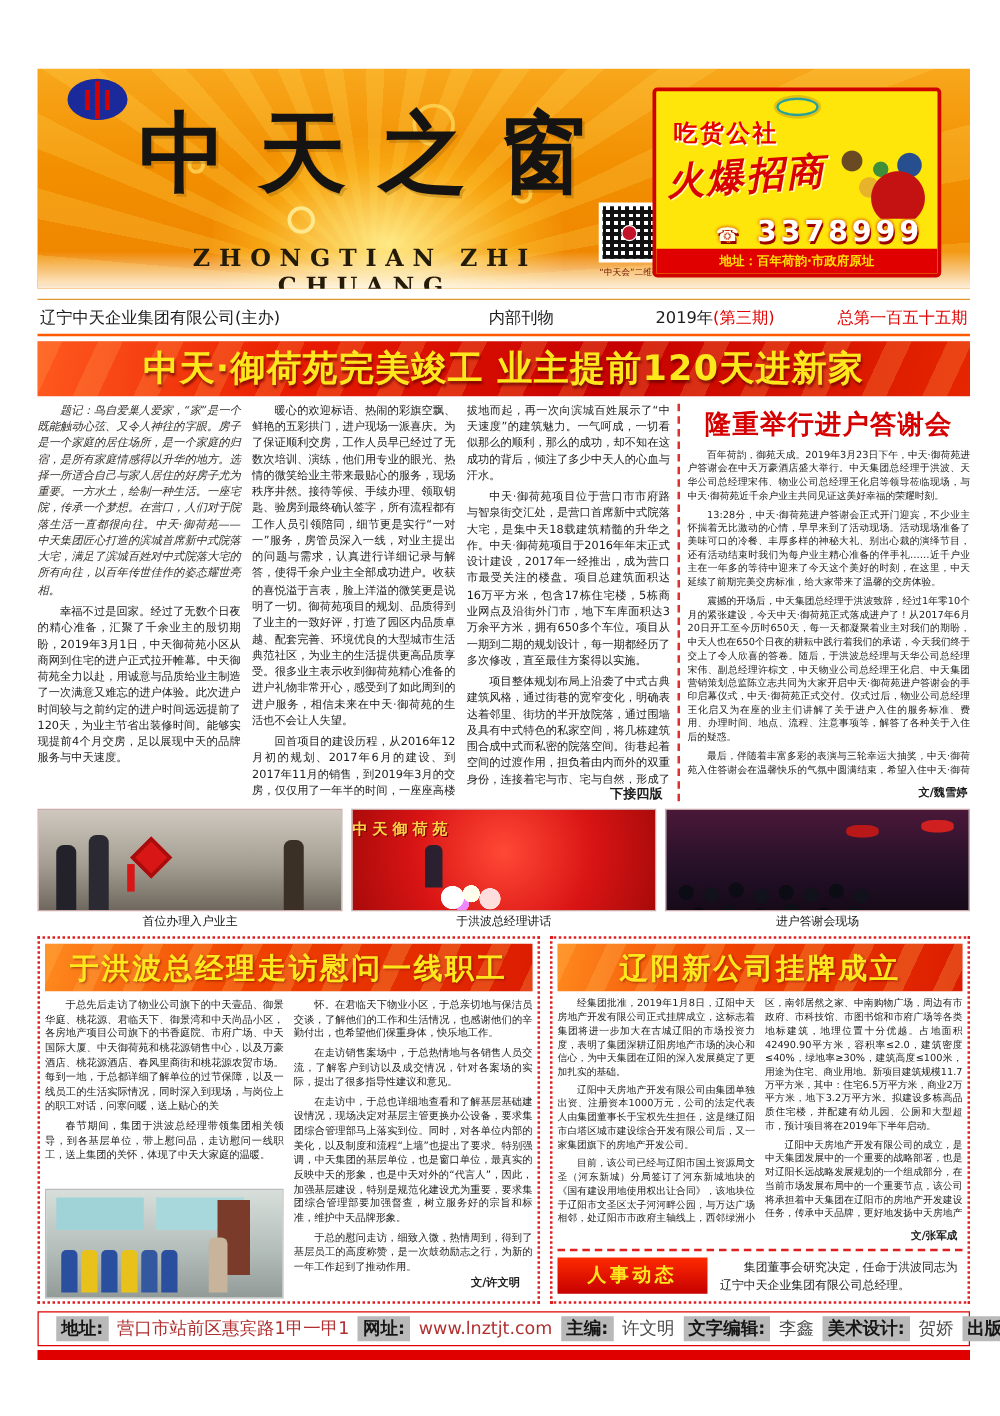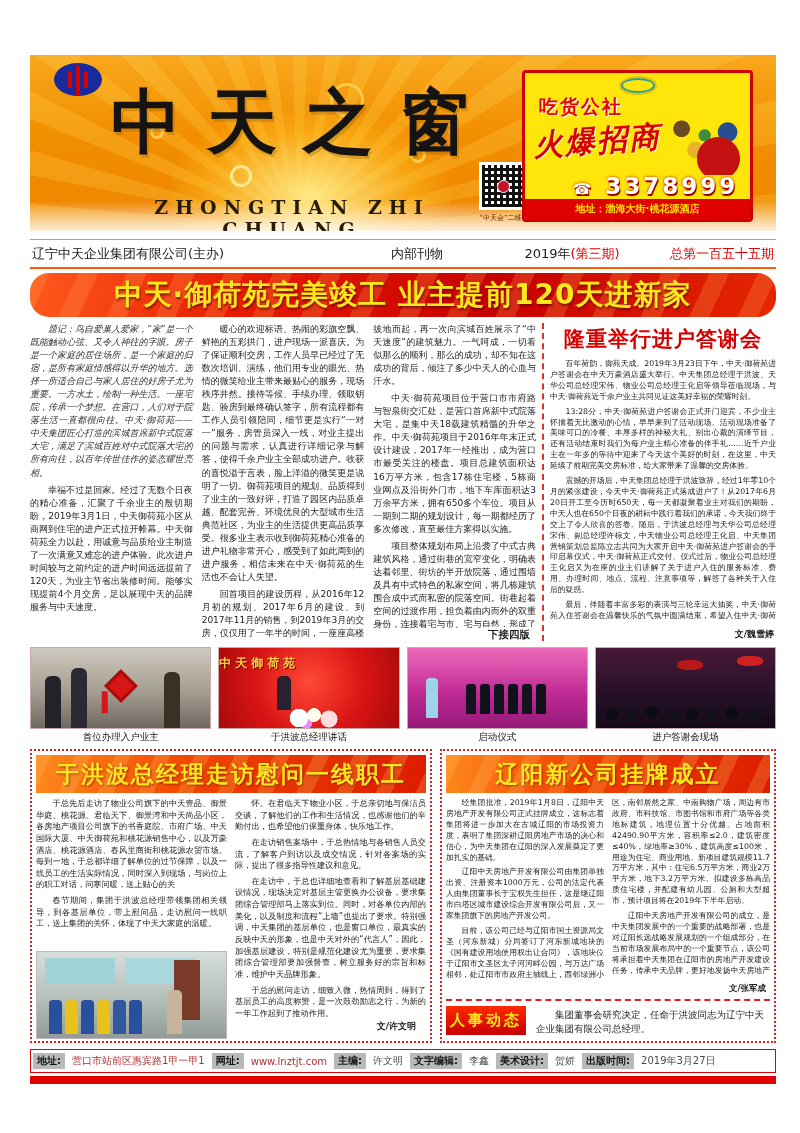--- a/index.html
+++ b/index.html
@@ -66,21 +66,21 @@
     border-top:1px solid #e09a30; border-bottom:2px solid #ff5a00; font-size:13px; }
   .infobar .pub { width:300px; }
   .infobar .cat { width:170px; text-align:center; }
   .infobar .iss { width:140px; text-align:center; }
   .infobar .iss .red { color:#e00000; }
   .infobar .tot { flex:1; text-align:right; color:#e00000; }
 
   
   .banner-lead { margin-top:4px; height:44px; position:relative; overflow:hidden;
     background:linear-gradient(100deg,#ff5a1e 0%,#e81c00 28%,#c60000 62%,#e62600 100%);
-    display:flex; align-items:center; justify-content:center;border-radius:19px; }
+    display:flex; align-items:center; justify-content:center; }
   .banner-lead::before { content:""; position:absolute; inset:0;
     background:repeating-linear-gradient(115deg, rgba(255,160,80,.25) 0 18px, transparent 18px 44px); }
   .banner-lead span { position:relative; font-size:28px; font-weight:bold; color:#ffe71e;
     letter-spacing:1px; text-shadow:1px 2px 2px rgba(90,0,0,.65); }
 
   
   .main { display:flex; margin-top:6px; height:318px; }
   .lead-text { width:506px; position:relative; }
   .lead-cols { column-count:3; column-gap:9px; height:318px; overflow:hidden;
     font-size:9px; line-height:1.45; text-align:justify; }
@@ -163,26 +163,26 @@
   .photo5 .leader { position:absolute; right:44px; bottom:4px; width:15px; height:44px;
     background:#c8b49a; border-radius:5px 5px 0 0; }
   .visit-byline { position:absolute; right:12px; bottom:8px; font-size:9px; font-weight:bold;
     background:#fff; padding:0 2px 0 6px; }
   .ly-cols { column-count:2; column-gap:8px; font-size:7.8px; line-height:1.4; text-align:justify;
     height:186px; overflow:hidden; margin-top:5px; }
   .ly-byline { text-align:right; font-weight:bold; font-size:8.5px; padding:1px 4px 2px 0; }
   .hr-row { border-top:2px dashed #e02020; margin-top:2px; padding-top:5px;
     display:flex; gap:10px; align-items:flex-start; }
   .hr-label { background:linear-gradient(180deg,#ff2a00,#c60000); color:#ffe71e; font-weight:bold;
-    font-size:15px; padding:5px 4px; letter-spacing:3px; flex-shrink:0; }
+    font-size:15px; padding:5px 24px; letter-spacing:3px; flex-shrink:0; }
   .hr-text { font-size:9.5px; line-height:1.55; text-indent:2em; flex:1; padding-top:2px; }
 
   
   .footer { margin-top:6px; border:1px solid #e00000; display:flex; align-items:center; gap:7px;
-    padding:3px 2px; font-size:10px; white-space:nowrap; }
+    padding:3px 14px; font-size:14px; white-space:nowrap; }
   .chip { background:#b9b9b9; color:#161616; font-weight:bold; padding:1px 4px; flex-shrink:0; }
   .fv-red { color:#b03030; }
   .fv-gray { color:#4a4a4a; }
   .redbar { height:8px; background:#e00000; margin-top:3px; }
 </style>
 </head>
 <body>
 
 <div class="page">
   <div class="inner">
@@ -205,21 +205,21 @@
       <div class="qr">
           <div class="px"></div>
         </div>
       <div class="qr-cap">“中天会”二维码</div>
       <div class="ad">
         <div class="ad-logo"></div>
         <div class="ad-brand">吃货公社</div>
         <div class="ad-slogan">火爆招商</div>
         <div class="ad-food"></div>
         <div class="ad-phone"><span class="ph-ic">☎</span> <span>3378999</span></div>
-        <div class="ad-addr">地址：渤海大街·桃花源酒店</div>
+        <div class="ad-addr">地址：百年荷韵·市政府原址</div>
       </div>
     </div>
 
     <div class="infobar">
       <span class="pub">辽宁中天企业集团有限公司(主办)</span>
       <span class="cat">内部刊物</span>
       <span class="iss"><span>2019年</span><span class="red">(第三期)</span></span>
       <span class="tot">总第一百五十五期</span>
     </div>
 
@@ -262,27 +262,20 @@
         </div>
         <div class="pcap">首位办理入户业主</div>
       </div>
       <div class="pfig">
         <div class="photo ph2">
           <div class="overlay">中天御荷苑</div>
           <div class="speaker"></div>
           <div class="flowers"></div>
         </div>
         <div class="pcap">于洪波总经理讲话</div>
-      </div>
-      <div class="pfig">
-        <div class="photo ph3">
-          <div class="host"></div>
-          <div class="row"></div>
-        </div>
-        <div class="pcap">启动仪式</div>
       </div>
       <div class="pfig">
         <div class="photo ph4">
           <div class="lamp"></div>
           <div class="crowd"></div>
         </div>
         <div class="pcap">进户答谢会现场</div>
       </div>
     </div>
 

